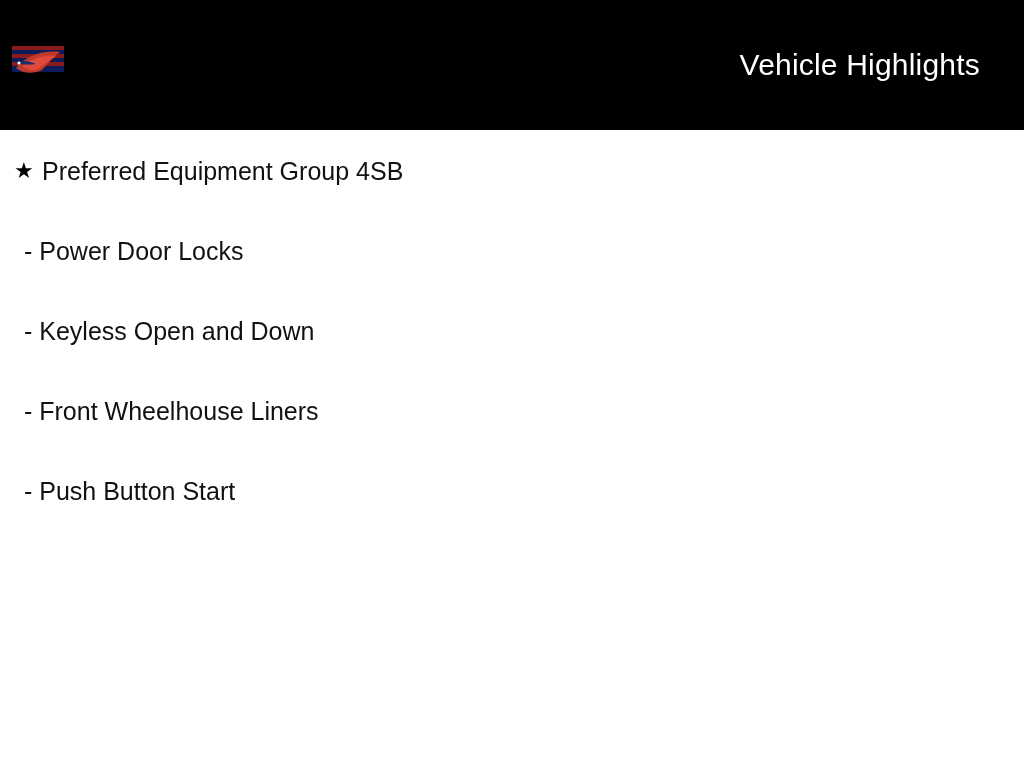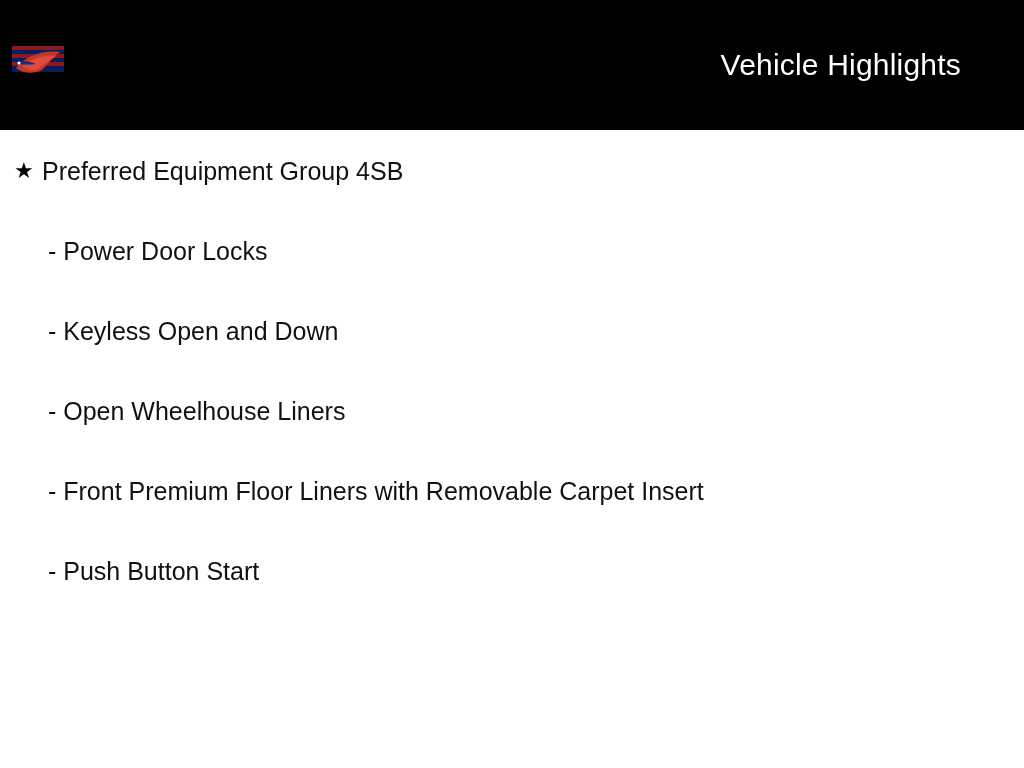--- a/index.html
+++ b/index.html
@@ -21,21 +21,21 @@
   }
   .header {
     position: relative;
     width: 1024px;
     height: 130px;
     background: #000000;
     display: flex;
     align-items: center;
     justify-content: flex-end;
     box-sizing: border-box;
-    padding-right: 63px;
+    padding-right: 44px;
   }
   .header-title {
     color: #ffffff;
     font-size: 30px;
     font-weight: 400;
     letter-spacing: 0.2px;
     line-height: 1;
   }
   .logo {
     position: absolute;
@@ -62,21 +62,21 @@
     line-height: 30px;
     text-align: left;
     flex: 0 0 28px;
   }
   .bullet-text {
     color: #111111;
     font-size: 25px;
     line-height: 30px;
   }
   .sub-row {
-    padding-left: 48px;
+    padding-left: 24px;
     margin-top: 50px;
   }
   .sub-text {
     color: #111111;
     font-size: 25px;
     line-height: 30px;
   }
   .sub-row:first-of-type {
     margin-top: 52px;
   }
@@ -113,27 +113,24 @@
     <div class="sub-row">
       <span class="sub-text">- Power Door Locks</span>
     </div>
 
     <div class="sub-row">
       <span class="sub-text">- Keyless Open and Down</span>
     </div>
 
 
     <div class="sub-row">
-      <span class="sub-text">- Open Wheelhouse Liners</span>
+      <span class="sub-text">- Front Wheelhouse Liners</span>
     </div>
 
 
-    <div class="sub-row">
-      <span class="sub-text">- Front Premium Floor Liners with Removable Carpet Insert</span>
-    </div>
 
     <div class="sub-row">
       <span class="sub-text">- Push Button Start</span>
     </div>
 
   </div>
 
 </div>
 
 </body></html>

